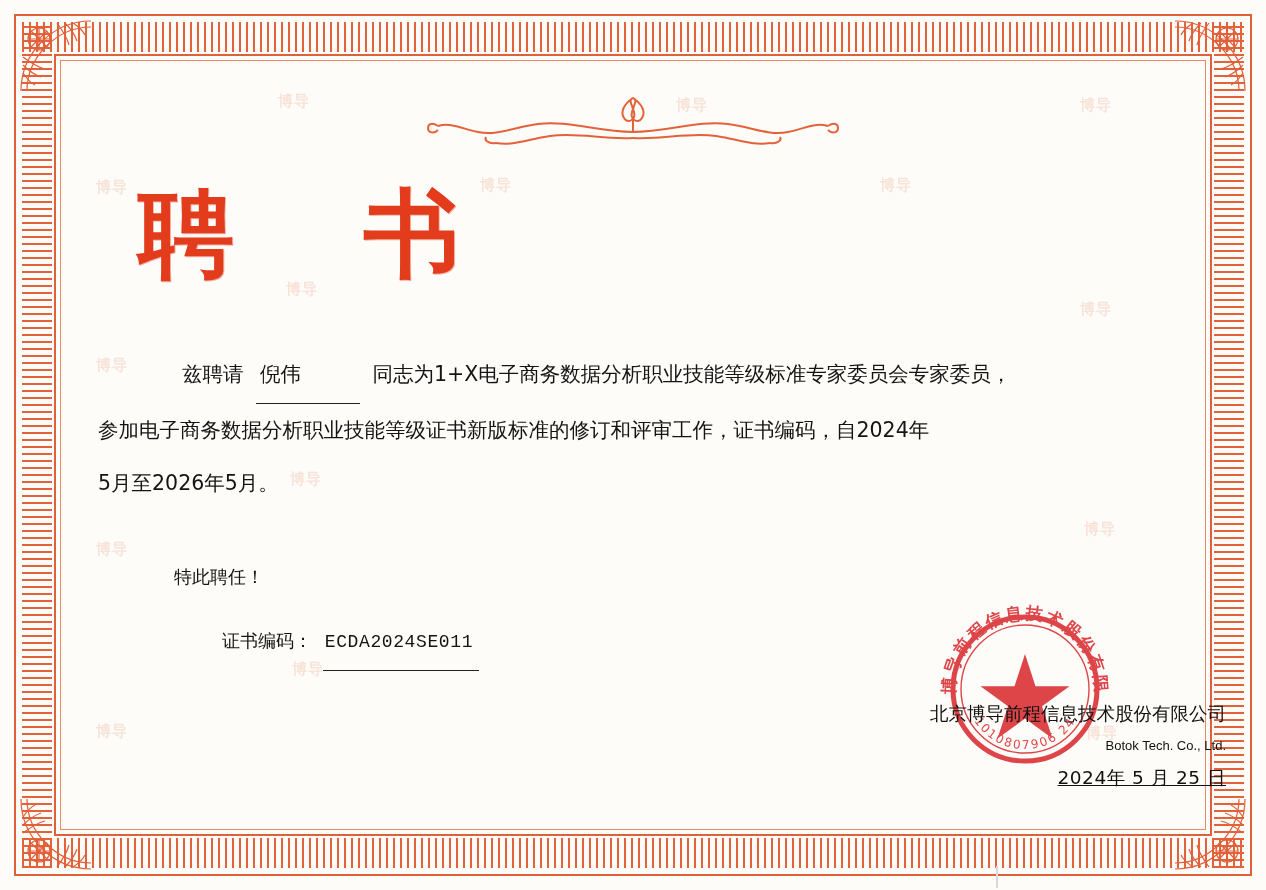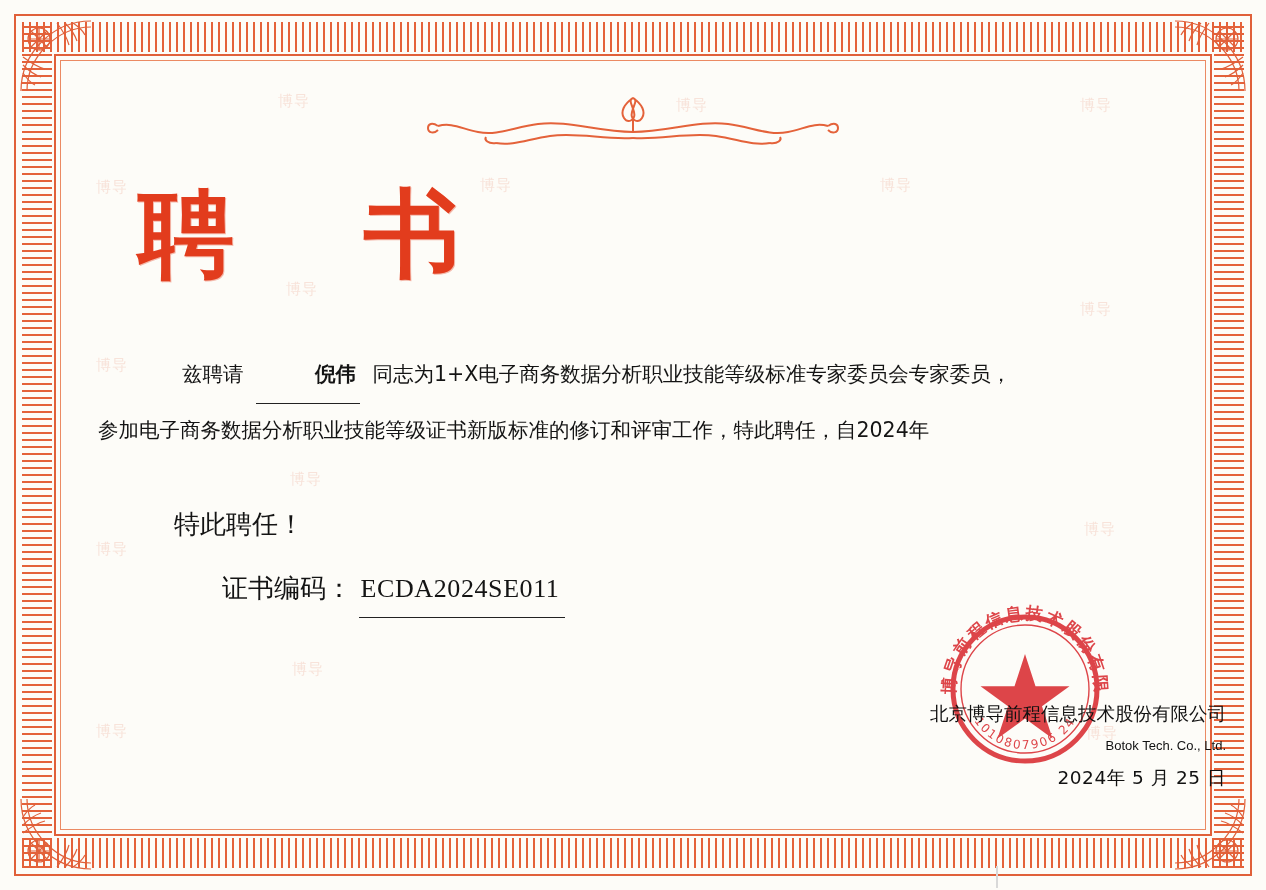--- a/index.html
+++ b/index.html
@@ -91,21 +91,21 @@
   .corner.tr { right: 17px; top: 17px;  transform: scaleX(-1); }
   .corner.bl { left: 17px;  bottom: 17px; transform: scaleY(-1); }
   .corner.br { right: 17px; bottom: 17px; transform: scale(-1,-1); }
 
   
   .watermark {
     position: absolute;
     color: #f4cfc2;
     opacity: .55;
     font-size: 15px;
-    font-weight: normal;
+    font-weight: bold;
     letter-spacing: 1px;
     user-select: none;
   }
 
   
   .content {
     position: absolute;
     left: 90px;
     top: 70px;
     right: 90px;
@@ -137,34 +137,34 @@
     margin: 62px 8px 0 8px;
     font-size: 20.5px;
     color: #141414;
     line-height: 53px;
     font-family: "DejaVu Sans", "Liberation Sans", sans-serif;
   }
   .p1-line1 { padding-left: 84px; }
   .name-blank {
     display: inline-block;
     min-width: 96px;
-    text-align: right;
-    font-weight: bold;
+    text-align: left;
+    font-weight: normal;
     border-bottom: 1.5px solid #222;
     padding: 0 4px 2px 4px;
     margin: 0 6px;
   }
 
   .closing {
     margin-top: 42px;
     padding-left: 84px;
-    font-size: 26px;
+    font-size: 18px;
     color: #141414;
     line-height: 52px;
-    font-family: Liberation Serif, serif;
+    font-family: Liberation Mono, monospace;
   }
   .cert-no-line {
     margin-top: 12px;
     margin-left: 48px;
   }
   .cert-code {
     display: inline-block;
     border-bottom: 1.5px solid #222;
     padding: 0 6px 2px 2px;
     letter-spacing: .6px;
@@ -178,21 +178,21 @@
     text-align: right;
     font-size: 18.5px;
     color: #111;
     line-height: 32px;
     font-family: "DejaVu Sans", "Liberation Sans", sans-serif;
   }
   .sign-en {
     font-family: "Liberation Sans", sans-serif;
     font-size: 13px;
   }
-  .sign-date { letter-spacing: .5px; }
+  .sign-date { letter-spacing: .5px; text-decoration: underline; }
 
   
   .stamp {
     position: absolute;
     right: 148px;
     bottom: 108px;
     width: 186px;
     height: 186px;
     pointer-events: none;
   }
@@ -309,21 +309,22 @@
     </div>
 
     <div class="title">聘 书</div>
 
     <div class="body-text">
       <div class="p1-line1">
         <span>兹聘请</span>
         <span class="name-blank">倪伟</span>
         <span>同志为1+X电子商务数据分析职业技能等级标准专家委员会专家委员，</span>
       </div>
-      <div>参加电子商务数据分析职业技能等级证书新版标准的修订和评审工作，特此聘任，自2024年</div>
+      <div>参加电子商务数据分析职业技能等级证书新版标准的修订和评审工作，证书编码，自2024年</div>
+      <div>5月至2026年5月。</div>
     </div>
 
     <div class="closing">
       <div>特此聘任！</div>
       <div class="cert-no-line">
         <span>证书编码：</span>
         <span class="cert-code">ECDA2024SE011</span>
       </div>
     </div>
 

